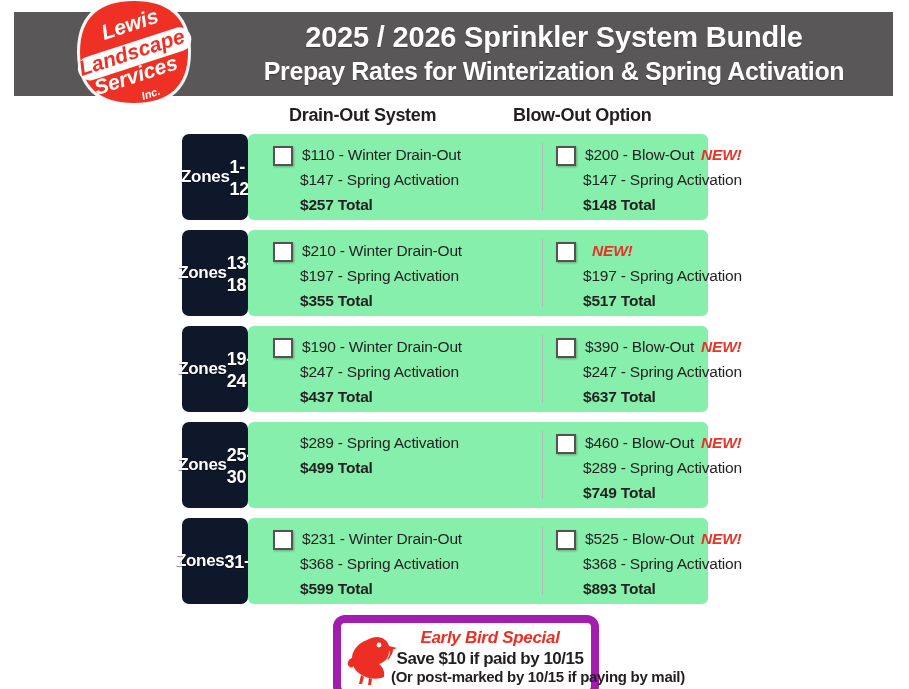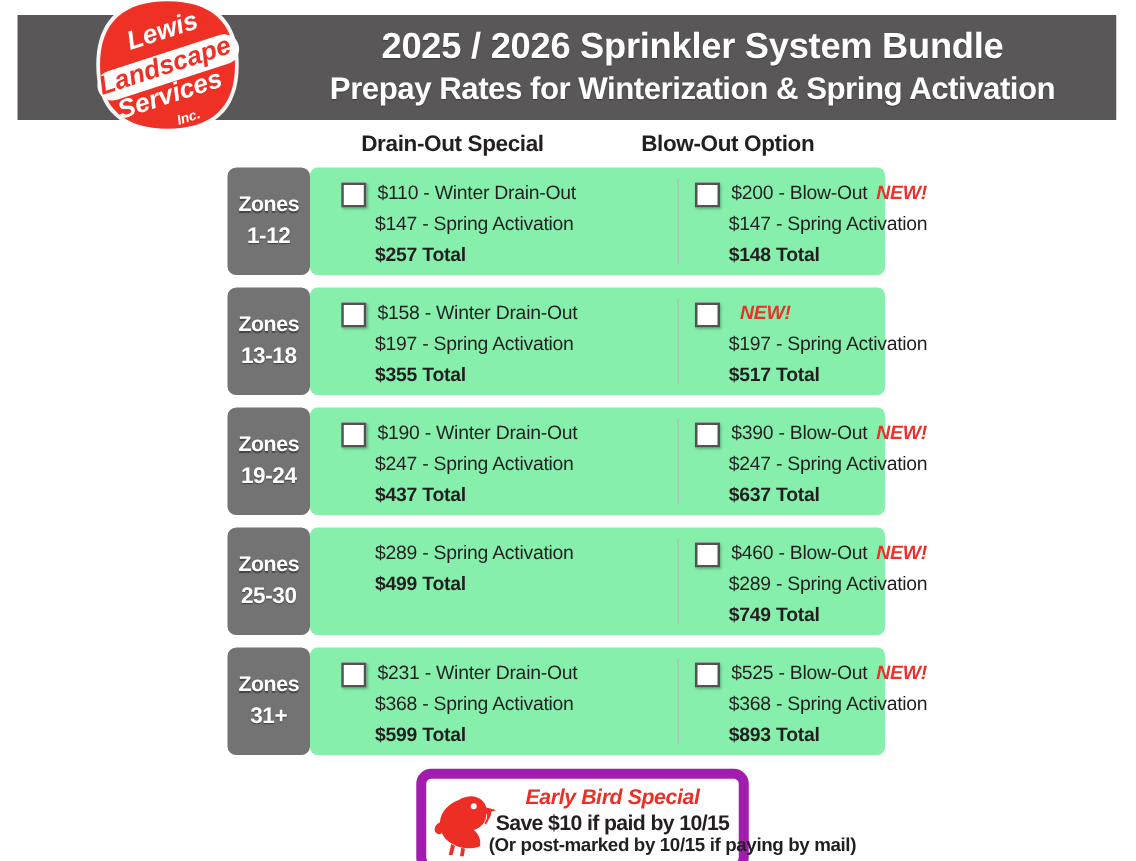--- a/index.html
+++ b/index.html
@@ -97,24 +97,24 @@
     position: relative;
     height: 86px;
     margin-bottom: 10px;
   }
   .zone-box {
     position: absolute;
     left: 0;
     top: 0;
     width: 66px;
     height: 86px;
-    background: #737373;
+    background: #0f172a;
     border-radius: 7px;
     display: flex;
-    flex-direction: column;
+    flex-direction: row;
     align-items: center;
     justify-content: center;
     color: #ffffff;
   }
   .zone-word {
     font-size: 17px;
     font-weight: bold;
     letter-spacing: -0.3px;
     line-height: 1.15;
     text-shadow: 0 1px 1px rgba(0,0,0,0.45);
@@ -250,21 +250,21 @@
       <rect x="17" y="45" width="118" height="24" rx="12" fill="#ffffff"></rect>
     </g>
     <text x="74" y="34" transform="rotate(-18 74 34)" text-anchor="middle" font-family="'Liberation Sans', sans-serif" font-size="21" font-weight="bold" font-style="italic" fill="#ffffff">Lewis</text>
     <text x="76" y="62" transform="rotate(-18 76 62)" text-anchor="middle" font-family="'Liberation Sans', sans-serif" font-size="21" font-weight="bold" font-style="italic" fill="#ee3124">Landscape</text>
     <text x="80" y="85" transform="rotate(-18 80 85)" text-anchor="middle" font-family="'Liberation Sans', sans-serif" font-size="21" font-weight="bold" font-style="italic" fill="#ffffff">Services</text>
     <text x="94" y="100" transform="rotate(-18 94 100)" text-anchor="middle" font-family="'Liberation Sans', sans-serif" font-size="11" font-weight="bold" font-style="italic" fill="#ffffff">Inc.</text>
   </svg>
 </div>
 
 <div class="col-headers">
-  <div class="col-head drain">Drain-Out Special</div>
+  <div class="col-head drain">Drain-Out System</div>
   <div class="col-head blow">Blow-Out Option</div>
 </div>
 
 <div class="rows">
 
   <div class="rate-row">
     <div class="zone-box">
       <span class="zone-word">Zones</span>
       <span class="zone-range">1-12</span>
     </div>
@@ -293,21 +293,21 @@
   <div class="rate-row">
     <div class="zone-box">
       <span class="zone-word">Zones</span>
       <span class="zone-range">13-18</span>
     </div>
     <div class="row-panel">
       <div class="col-divider"></div>
       <div class="option left">
         <div class="opt-line">
           <span class="checkbox"></span>
-          <span>$158 - Winter Drain-Out</span>
+          <span>$210 - Winter Drain-Out</span>
         </div>
         <div class="opt-line indent">$197 - Spring Activation</div>
         <div class="opt-line indent total">$355 Total</div>
       </div>
       <div class="option right">
         <div class="opt-line">
           <span class="checkbox"></span>
           <span class="new-tag">NEW!</span>
         </div>
         <div class="opt-line indent">$197 - Spring Activation</div>

